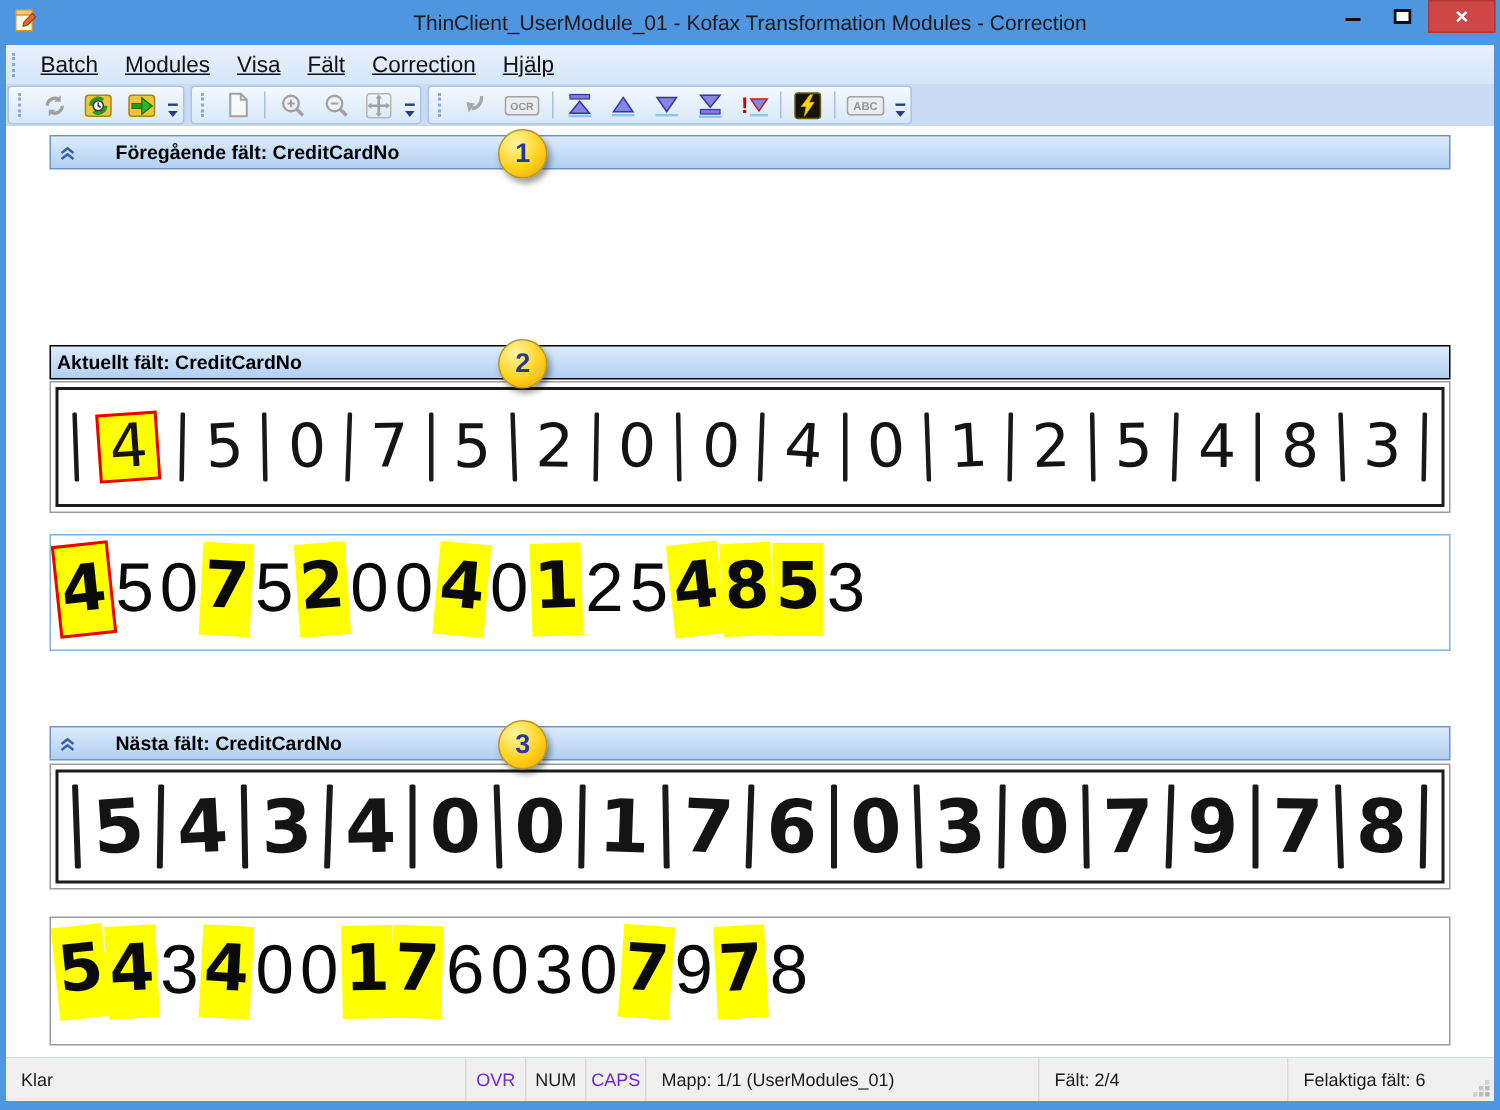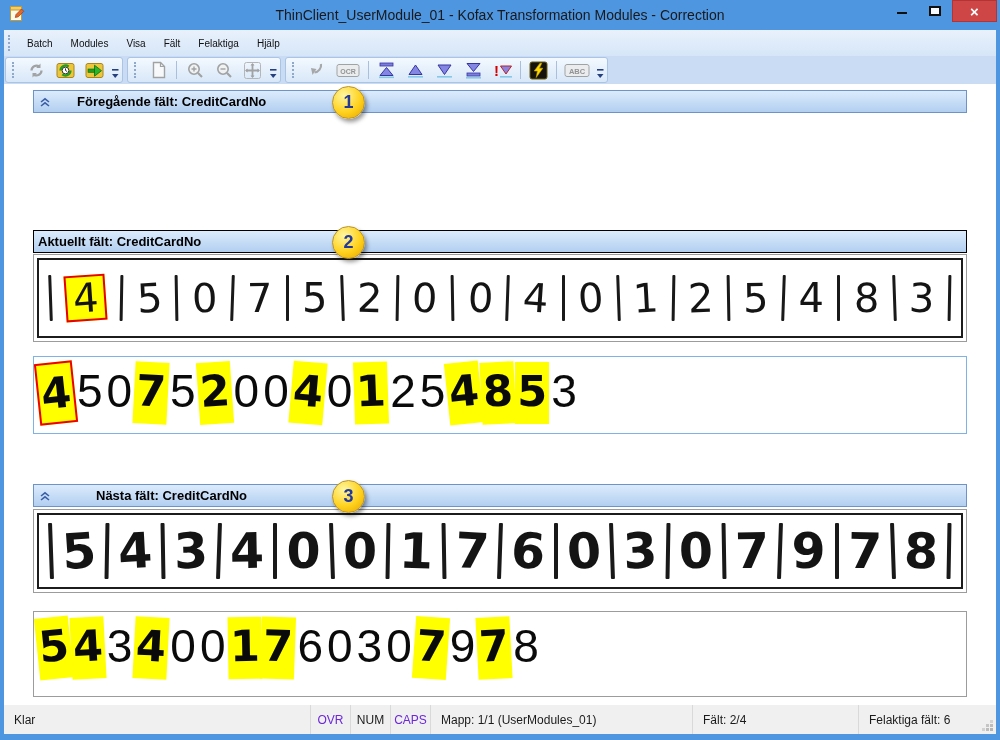--- a/index.html
+++ b/index.html
@@ -17,21 +17,21 @@
   .min-glyph{width:10px;height:2px;background:#101010;margin-top:4px;}
   .wb-max{width:34px;}
   .max-glyph{width:12px;height:10px;border:2px solid #101010;background:#f6fbff;}
   .wb-close{width:45px;background:#cf4646;border:1px solid #b23434;}
   .wb-close span{color:#fff;font-size:15px;font-weight:bold;line-height:1;}
 
   
   .menubar{position:absolute;top:30px;left:4px;right:4px;height:26px;
            background:linear-gradient(#e9f1fc,#d6e6f8);display:flex;align-items:center;}
   .grip{width:5px;height:16px;border-left:2px dotted #8fa8cb;margin:0 5px 0 4px;}
-  .menu-item{padding:4px 9px;font-size:10px;color:#101010;}
+  .menu-item{padding:4px 9px;font-size:15px;color:#101010;text-decoration:underline;}
 
   
   .toolbar{position:absolute;top:56px;left:4px;right:4px;height:28px;background:#c9dcf3;
            display:flex;align-items:center;gap:3px;padding-left:1px;}
   .tb-group{display:flex;align-items:center;height:26px;padding:1px 2px;border-radius:3px;
             background:linear-gradient(#f3f9ff,#d8e7f8);border:1px solid #a9c4e4;}
   .tb-btn{border:none;background:transparent;width:27px;height:24px;padding:0;margin:0 1px;
           display:flex;align-items:center;justify-content:center;border-radius:2px;}
   .tb-btn.wide{width:32px;}
   .tb-btn.disabled{opacity:.9;}
@@ -117,21 +117,21 @@
     </div>
   </div>
 
   <div class="menubar">
     <span class="grip"></span>
     <span style="display:flex;">
         <span class="menu-item">Batch</span>
         <span class="menu-item">Modules</span>
         <span class="menu-item">Visa</span>
         <span class="menu-item">Fält</span>
-        <span class="menu-item">Felaktiga</span>
+        <span class="menu-item">Correction</span>
         <span class="menu-item">Hjälp</span>
       </span>
   </div>
 
   <div class="toolbar">
     <span style="display:flex;gap:4px;align-items:center;">
         <div class="tb-group">
           <span class="grip"></span>
           <button class="tb-btn disabled">
             <svg width="19" height="19" viewBox="0 0 19 19">
@@ -324,21 +324,21 @@
             <span class="comb-bar" style="transform: rotate(0deg);"></span>
             <span class="comb-digit" style="transform: rotate(1deg);">8</span>
             <span class="comb-bar" style="transform: rotate(-2deg);"></span>
             <span class="comb-digit" style="transform: rotate(2deg);">3</span>
             <span class="comb-bar" style="transform: rotate(1deg);"></span>
           </div>
       </div>
     </div>
     <div class="field-box focus" style="top:272px;height:78px;"><span class="fchar hl hw cur" style="transform: rotate(-6deg); font-size: 43px;">4</span><span class="fchar">5</span><span class="fchar">0</span><span class="fchar hl hw" style="transform: rotate(3deg); font-size: 43px;">7</span><span class="fchar">5</span><span class="fchar hl hw" style="transform: rotate(-4deg); font-size: 43px;">2</span><span class="fchar">0</span><span class="fchar">0</span><span class="fchar hl hw" style="transform: rotate(5deg); font-size: 43px;">4</span><span class="fchar">0</span><span class="fchar hl hw" style="transform: rotate(-2deg); font-size: 43px;">1</span><span class="fchar">2</span><span class="fchar">5</span><span class="fchar hl hw" style="transform: rotate(-6deg); font-size: 43px;">4</span><span class="fchar hl hw" style="transform: rotate(-3deg); font-size: 43px;">8</span><span class="fchar hl hw" style="transform: rotate(0deg); font-size: 43px;">5</span><span class="fchar">3</span></div>
 
-    <div class="panel-header" style="top:400px;gap:19px;">
+    <div class="panel-header" style="top:400px;">
       <span class="ph-chevron">
         <svg width="12" height="12" viewBox="0 0 12 12">
           <path d="M2 6l4-3.2L10 6" stroke="#3c5fa7" fill="none" stroke-width="1.6"></path>
           <path d="M2 10l4-3.2L10 10" stroke="#3c5fa7" fill="none" stroke-width="1.6"></path>
         </svg>
       </span>
       <span class="ph-title">Nästa fält: CreditCardNo</span>
     </div>
     <div class="balloon" style="left:328px;top:396px;">3</div>
     <div class="panel-body comb-outer" style="top:425px;height:84px;">

